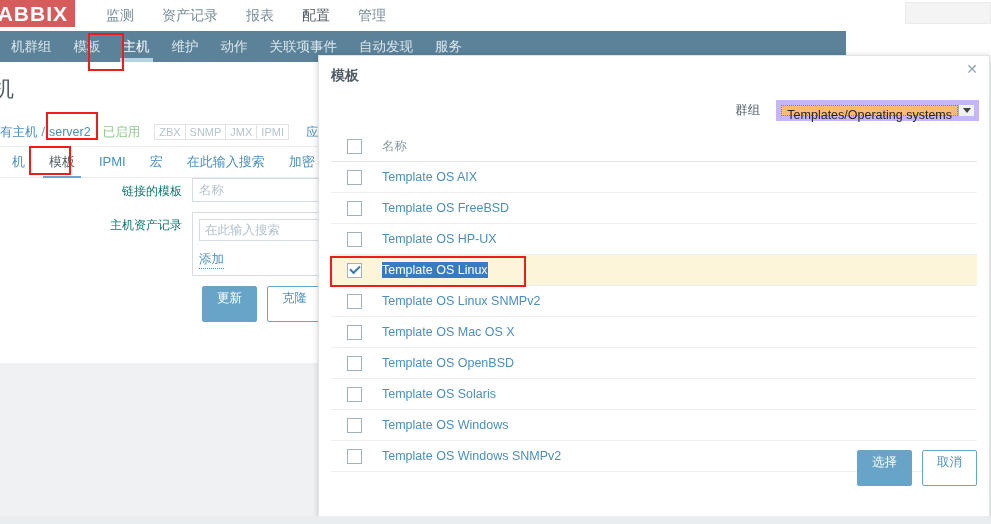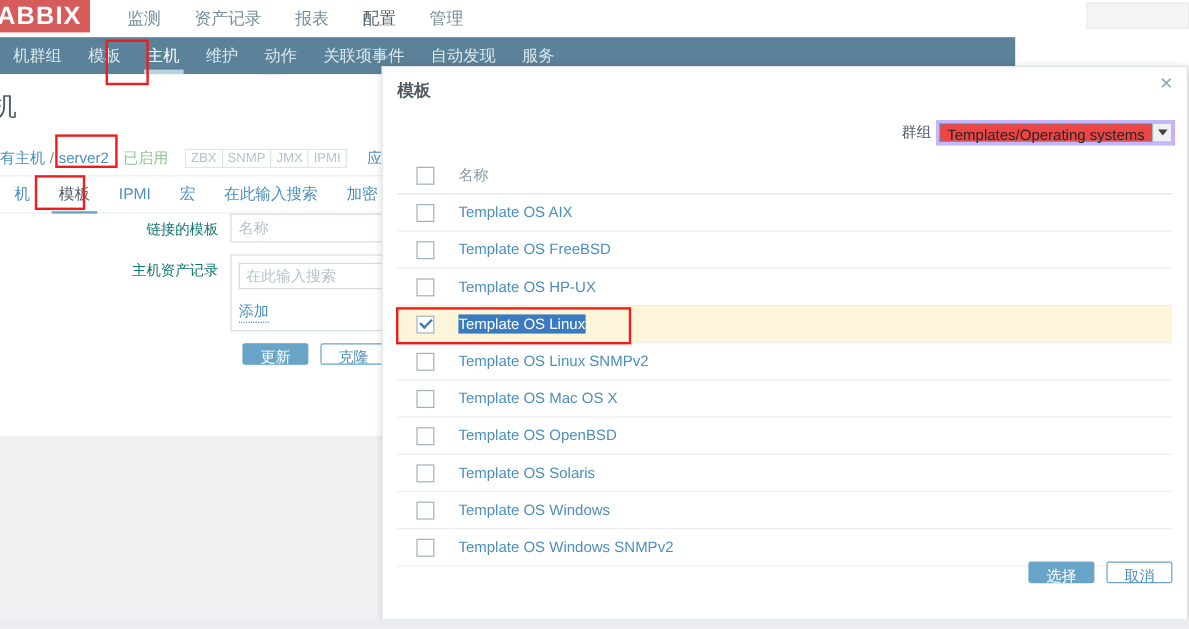--- a/index.html
+++ b/index.html
@@ -116,21 +116,21 @@
   .searchfield {
     width: 214px; height: 22px; border: 1px solid #d5dde3; background: #fff;
     font-size: 12.5px; color: #b5c3cc; padding: 0 5px; line-height: 20px;
   }
   .addlink {
     font-size: 12.5px; color: #4c8fbd; margin-top: 10px;
     border-bottom: 1px dotted #4c8fbd; display: inline-block; cursor: pointer;
   }
   .btnrow { display: flex; padding-left: 202px; margin-top: 8px; }
   .btn {
-    font-size: 12.5px; padding: 0 14px; height: 18px; line-height: 23px;
+    font-size: 12.5px; padding: 0 14px; height: 36px; line-height: 23px;
     border-radius: 2px; cursor: pointer; margin-right: 10px;
   }
   .btn-primary { background: #68a4c8; color: #ffffff; border: 1px solid #68a4c8; }
   .btn-ghost { background: #ffffff; color: #4c8fbd; border: 1px solid #68a4c8; }
 
   
   .modal {
     position: absolute; left: 318px; top: 55px; width: 672px; height: 462px;
     background: #ffffff;
     border: 1px solid #dfe4e7;
@@ -142,24 +142,24 @@
     cursor: pointer;
   }
   .modal-title {
     position: absolute; left: 12px; top: 11px;
     font-size: 14px; font-weight: bold; color: #4f5b63;
   }
   .modal-filter {
     position: absolute; right: 10px; top: 44px;
     display: flex; align-items: center;
   }
-  .filter-label { font-size: 12.5px; color: #4f5b63; margin-right: 4px; }
+  .filter-label { font-size: 12.5px; color: #4f5b63; margin-right: 16px; }
   .select-wrap {
     display: flex; align-items: stretch; height: 21px;
-    border: 3px solid #c4b5fd; background: #ef4444;
+    border: 5px solid #c4b5fd; background: #fdba74;
   }
   .select-val {
     font-size: 12.5px; color: #262626; padding: 0 5px; line-height: 19px;
     border: 1px dotted #7f7f7f; white-space: nowrap;
   }
   .select-arrow {
     width: 16px; background: #f0f0f0; border-left: 1px solid #a9b3ba;
     display: flex; align-items: center; justify-content: center;
   }
   .select-arrow .tri {

